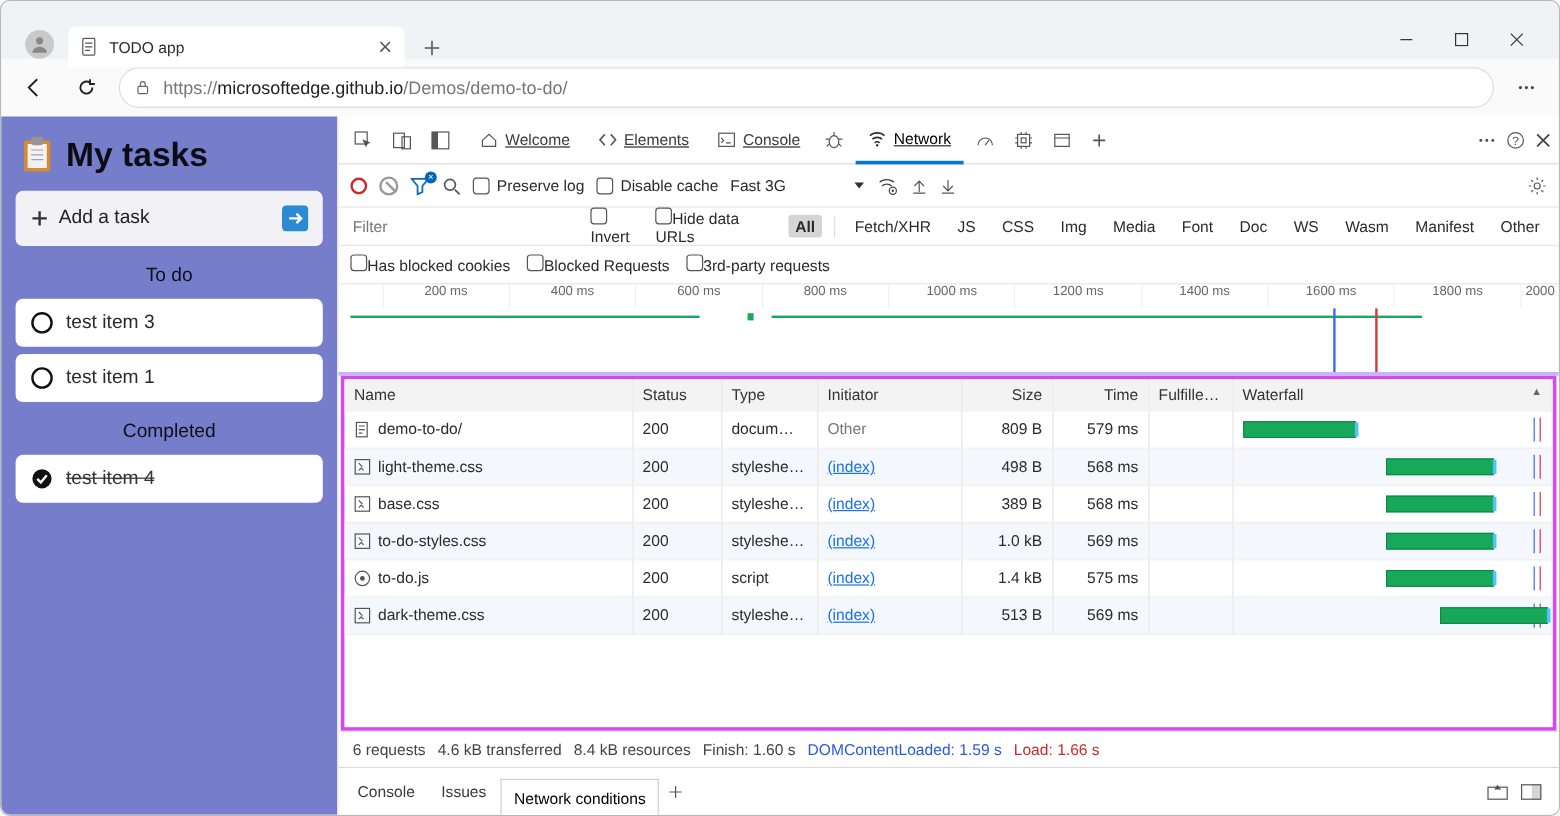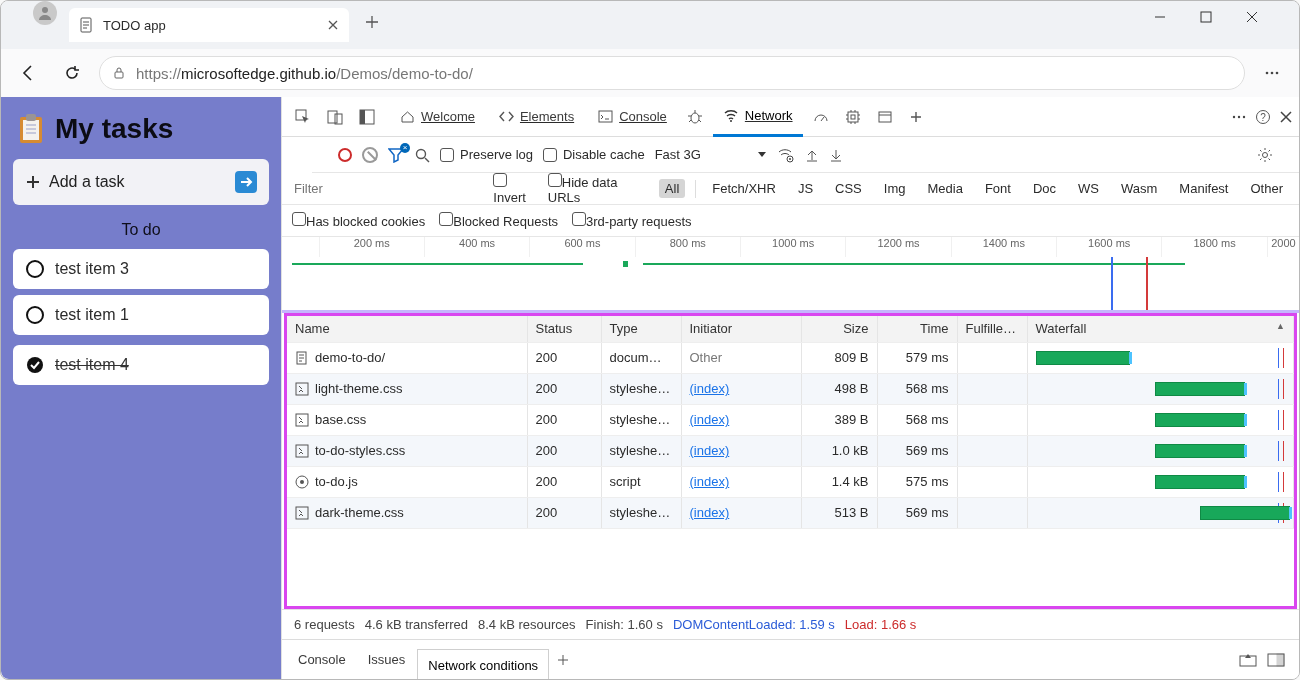--- a/index.html
+++ b/index.html
@@ -11,21 +11,21 @@
     --tab-accent:#0078d4;
     --sidebar:#767dcb;
     --white:#fff;
     --green:#1aa85a;
     --waterfall-green:#18a85a;
     --waterfall-blue:#4dc3ff;
   }
   *{box-sizing:border-box;}
   body{margin:0;font-family:"Segoe UI",Arial,sans-serif;font-size:13px;color:var(--text);background:#f8f8f8;width:1300px;height:680px;overflow:hidden;border:1px solid #b8b8b8;border-radius:8px;}
   
-  .titlebar{display:flex;align-items:flex-start;height:48px;background:var(--chrome);padding:0 24px;}
+  .titlebar{display:flex;align-items:flex-end;height:48px;background:var(--chrome);padding:0 12px;}
   .avatar{width:24px;height:24px;border-radius:50%;background:#c9c9c9;margin:0 12px 0 8px;display:flex;align-items:center;justify-content:center;}
   .browser-tab{display:flex;align-items:center;height:34px;background:var(--white);border-radius:6px 6px 0 0;padding:0 10px;gap:8px;min-width:280px;position:relative;top:7px;}
   .tab-favicon{width:16px;height:16px;}
   .newtab{margin-left:8px;display:flex;align-items:center;justify-content:center;width:30px;height:30px;position:relative;top:6px;}
   .spacer{flex:1;}
   .win-btn{width:46px;height:32px;display:flex;align-items:center;justify-content:center;}
   
   .addressbar{display:flex;align-items:center;height:48px;background:#fafafb;padding:0 10px;gap:10px;}
   .nav-btn{width:34px;height:34px;display:flex;align-items:center;justify-content:center;border-radius:4px;}
   .url-box{flex:1;display:flex;align-items:center;height:34px;background:var(--white);border:1px solid #dedede;border-radius:17px;padding:0 12px;gap:10px;font-size:15px;color:#333;}
@@ -46,35 +46,35 @@
   .task-row.done span{text-decoration:line-through;color:#333;}
   
   .devtools{flex:1;display:flex;flex-direction:column;background:#fff;border-left:1px solid #e0e0e0;position:relative;}
   .dt-tabs{display:flex;align-items:center;height:40px;border-bottom:1px solid #ddd;padding:0 6px;gap:4px;text-decoration:underline;}
   .dt-left-icons{display:flex;align-items:center;gap:2px;margin-right:4px;}
   .dt-btn{height:40px;display:flex;align-items:center;gap:6px;padding:0 10px;font-size:13px;color:#3a3a3a;white-space:nowrap;}
   .dt-btn.active{color:#000;border-bottom:3px solid var(--tab-accent);height:40px;}
   .dt-btn.iconbtn{padding:0 6px;}
   .dt-right{margin-left:auto;display:flex;align-items:center;gap:8px;}
   
-  .dt-toolbar{display:flex;align-items:center;height:36px;padding:0 26px;gap:10px;border-bottom:1px solid #e6e6e6;font-size:13px;margin-left:30px;}
+  .dt-toolbar{display:flex;align-items:center;height:36px;padding:0 10px;gap:10px;border-bottom:1px solid #e6e6e6;font-size:13px;}
   .dt-toolbar .chip{display:flex;align-items:center;gap:6px;}
   .record-dot{width:14px;height:14px;border:2px solid #cc2b2b;border-radius:50%;}
   .no-sym{width:16px;height:16px;border:2px solid #9a9a9a;border-radius:50%;position:relative;}
   .no-sym:after{content:"";position:absolute;left:2px;top:6px;width:12px;height:2px;background:#9a9a9a;transform:rotate(45deg);}
   .funnel{width:16px;height:16px;position:relative;}
   .funnel-badge{position:absolute;top:-4px;right:-6px;width:10px;height:10px;background:#0067b8;border-radius:50%;display:flex;align-items:center;justify-content:center;}
   .funnel-badge:after{content:"×";color:#fff;font-size:8px;line-height:1;}
   .search{width:16px;height:16px;}
   .cb{width:14px;height:14px;border:1.5px solid #555;border-radius:3px;display:inline-block;}
   .filter-input{border:none;outline:none;font-size:13px;color:#ef4444;width:200px;background:transparent;}
   
   .dt-types{display:flex;align-items:center;height:32px;padding:0 10px;gap:10px;border-bottom:1px solid #e6e6e6;}
   .type{padding:2px 6px;border-radius:3px;}
-  .type.active{background:#d5d5d5;}
+  .type.active{background:#d5d5d5;font-weight:bold;}
   .sep{width:1px;height:18px;background:#ddd;}
   
   .dt-blocked{display:flex;align-items:center;height:32px;padding:0 10px;gap:14px;border-bottom:1px solid #e6e6e6;}
   
   .overview{height:76px;border-bottom:3px solid #c4b5fd;position:relative;}
   .ticks{display:flex;height:20px;font-size:11px;color:#666;}
   .ticks div{flex:1;text-align:center;border-right:1px solid #f0f0f0;}
   .ticks div:first-child{flex:0.5;}
   .ticks div:last-child{flex:0.3;border:none;}
   .ov-lines{position:absolute;left:10px;right:4px;top:26px;height:20px;}
@@ -218,20 +218,21 @@
           </svg>
           <span>test item 3</span>
         </div>
         <div class="task-row">
           <svg width="20" height="20" viewBox="0 0 20 20">
             <circle cx="10" cy="10" r="8" fill="none" stroke="#111" stroke-width="2"></circle>
           </svg>
           <span>test item 1</span>
         </div>
       </div>
+    <div class="section-h">Completed</div>
     <div id="done-list">
         <div class="task-row done">
           <svg width="20" height="20" viewBox="0 0 20 20">
             <circle cx="10" cy="10" r="8" fill="#111"></circle>
             <path d="M6 10l3 3 5-6" stroke="#fff" stroke-width="2" fill="none"></path>
           </svg>
           <span>test item 4</span>
         </div>
       </div>
   </div>

